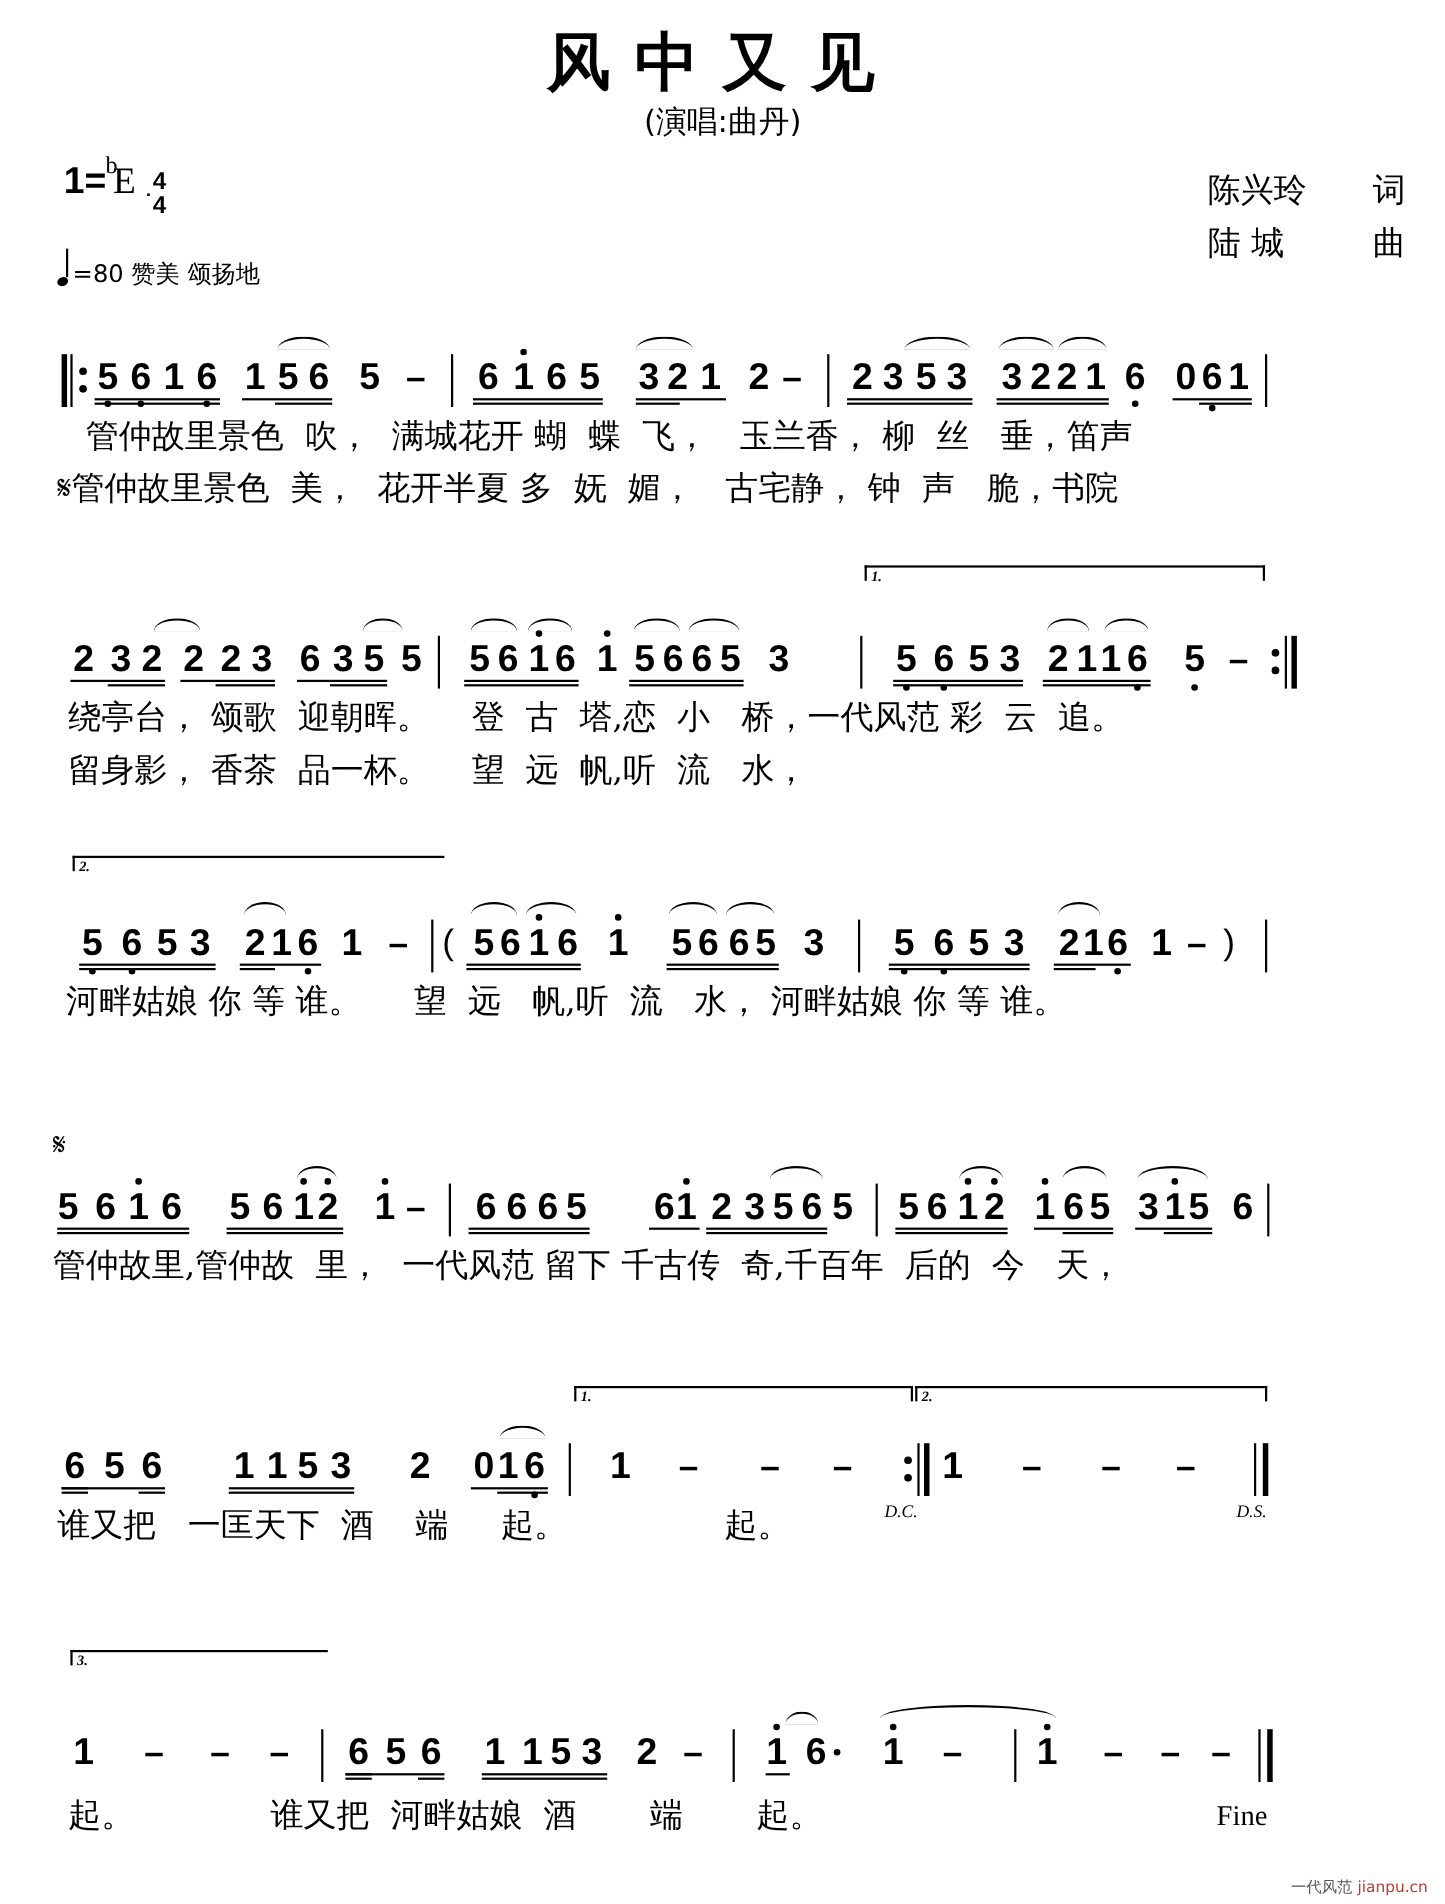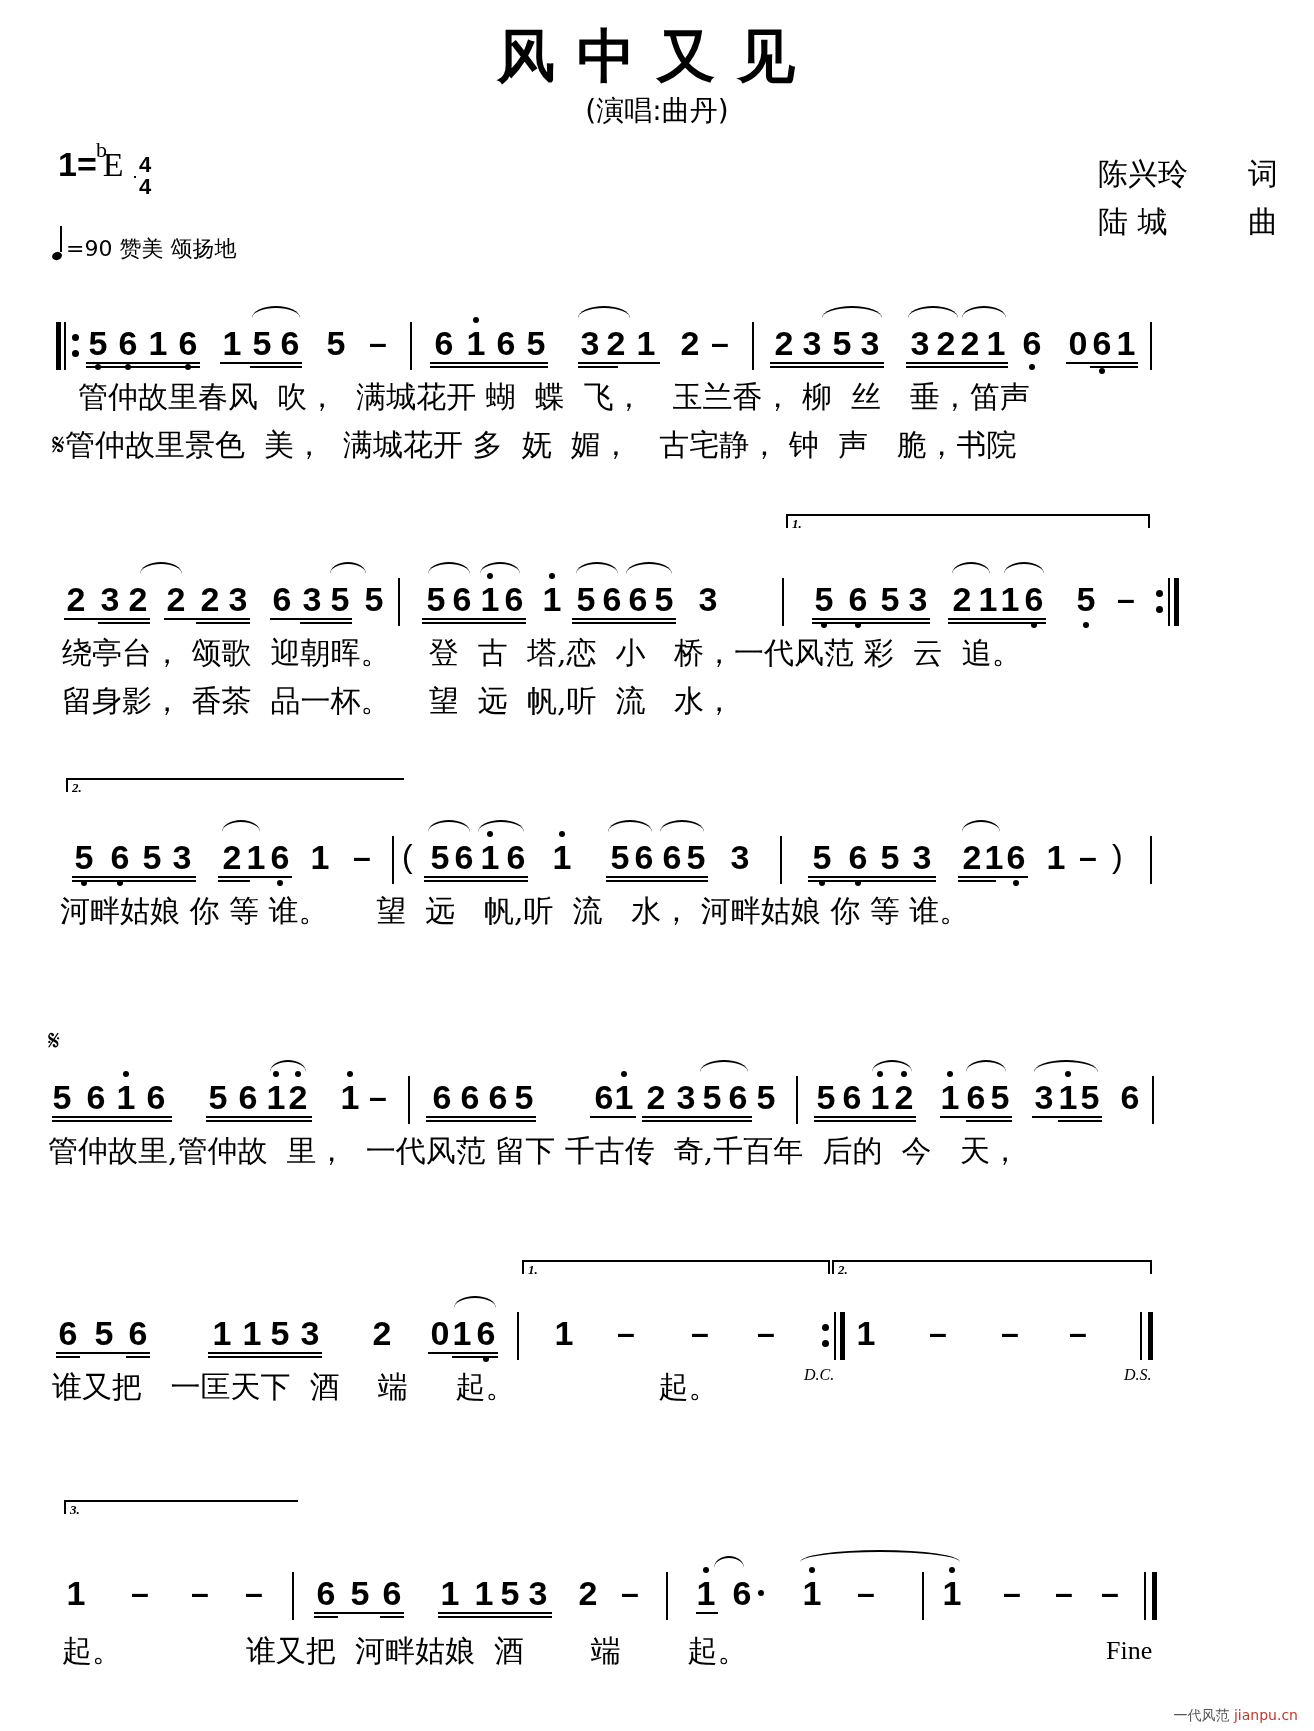--- a/index.html
+++ b/index.html
@@ -50,21 +50,21 @@
 
 <div class="abs key">
   <span class="one">1=</span><span class="flat">b</span><span class="ltr">E</span>
 </div>
 <div class="timesig">
   <div>4</div>
   <div class="bar"></div>
   <div>4</div>
 </div>
 <div class="abs tempo">
-  <span class="note"></span><span class="stem"></span><span>=90  赞美 颂扬地</span>
+  <span class="note"></span><span class="stem"></span><span>=80  赞美 颂扬地</span>
 </div>
 
 <div class="abs credits2">
   <div><span>陈兴玲</span><span class="role">词</span></div>
   <div><span>陆  城</span><span class="role">曲</span></div>
 </div>
 
 <div id="score">
     <div class="thick" style="left: 56px; top: 322px; height: 48px;"></div>
     <div class="bar" style="left: 64px; top: 322px; height: 48px;"></div>
@@ -122,22 +122,22 @@
     <div class="uline" style="left: 770px; top: 362px; width: 114px;"></div>
     <div class="uline" style="left: 770px; top: 366px; width: 114px;"></div>
     <div class="slur" style="left: 822px; top: 306px; width: 60px;"></div>
     <div class="uline" style="left: 906px; top: 362px; width: 102px;"></div>
     <div class="uline" style="left: 906px; top: 366px; width: 102px;"></div>
     <div class="slur" style="left: 908px; top: 306px; width: 50px;"></div>
     <div class="slur" style="left: 962px; top: 306px; width: 44px;"></div>
     <div class="uline" style="left: 1066px; top: 362px; width: 72px;"></div>
     <div class="uline" style="left: 1090px; top: 366px; width: 48px;"></div>
     <div class="bar" style="left: 1150px; top: 322px; height: 48px;"></div>
-    <div class="lyric" style="left: 78px; top: 380px;">管仲故里春风  吹，  满城花开 蝴  蝶  飞，   玉兰香， 柳  丝   垂，笛声</div>
-    <div class="lyric" style="left: 52px; top: 428px;">𝄋管仲故里景色  美，  满城花开 多  妩  媚，   古宅静， 钟  声   脆，书院</div>
+    <div class="lyric" style="left: 78px; top: 380px;">管仲故里景色  吹，  满城花开 蝴  蝶  飞，   玉兰香， 柳  丝   垂，笛声</div>
+    <div class="lyric" style="left: 52px; top: 428px;">𝄋管仲故里景色  美，  花开半夏 多  妩  媚，   古宅静， 钟  声   脆，书院</div>
     <div class="tok" style="left: 66px; top: 582px;">2</div>
     <div class="tok" style="left: 100px; top: 582px;">3</div>
     <div class="tok" style="left: 128px; top: 582px;">2</div>
     <div class="tok" style="left: 166px; top: 582px;">2</div>
     <div class="tok" style="left: 200px; top: 582px;">2</div>
     <div class="tok" style="left: 228px; top: 582px;">3</div>
     <div class="tok" style="left: 272px; top: 582px;">6</div>
     <div class="tok" style="left: 302px; top: 582px;">3</div>
     <div class="tok" style="left: 330px; top: 582px;">5</div>
     <div class="tok" style="left: 364px; top: 582px;">5</div>

